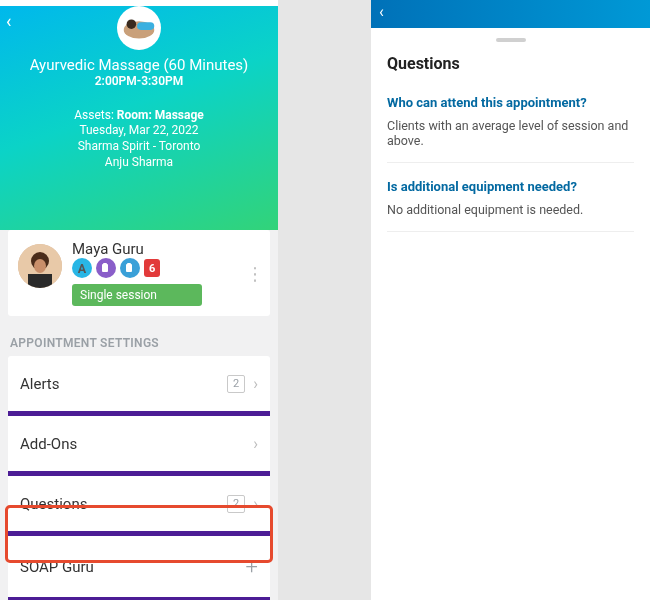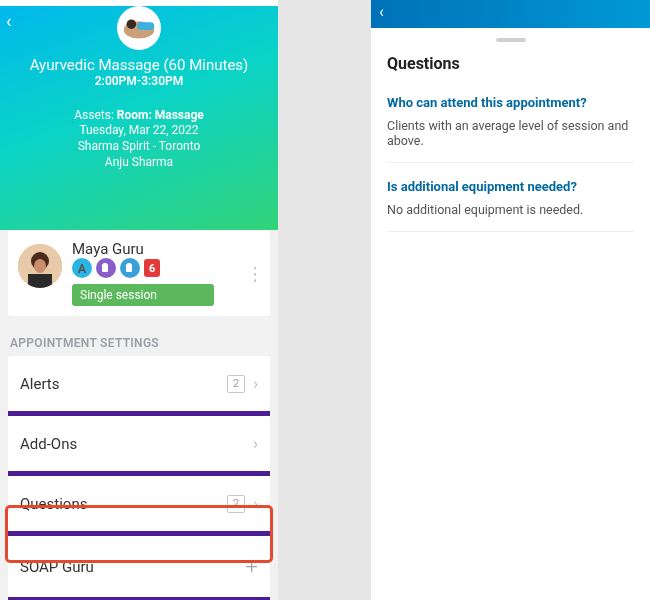--- a/index.html
+++ b/index.html
@@ -29,21 +29,21 @@
   .client-row { display:flex; align-items:flex-start; gap:10px; }
   .avatar-sm { width: 44px; height: 44px; border-radius: 50%; background:#d9b89a; overflow:hidden; flex-shrink:0; margin-top:4px;}
   .avatar-sm svg { width:44px; height:44px; }
   .client-name { font-size: 15px; color:#333; }
   .badges { display:flex; gap:4px; align-items:center; }
   .badge { width:20px; height:20px; border-radius:50%; color:#fff; font-size:10px; font-weight:700; display:flex; align-items:center; justify-content:center; }
   .badge.a { background:#29b6e5; }
   .badge.p1 { background:#8a5ec9; }
   .badge.p2 { background:#3aa0d8; }
   .badge.red { background:#e23a3a; border-radius:3px; padding:0 5px; width:auto; height:18px; font-size:11px;}
-  .session-pill { background:#5cb85c; color:#fff; font-size:12px; border-radius:3px; padding:4px 8px; margin-top:6px; display:inline-block; width:142px;}
+  .session-pill { background:#5cb85c; color:#fff; font-size:12px; border-radius:3px; padding:4px 8px; margin-top:6px; display:inline-block; width:130px;}
   .kebab { position:absolute; right:6px; top:50%; transform:translateY(-50%); color:#bdbdbd; font-size:18px; line-height:.5; }
 
   .settings-list { margin: 0 8px; background:#fff; border-radius:3px; }
   .row { display:flex; align-items:center; justify-content:space-between; padding: 18px 12px; border-bottom:5px solid #4c1d95; position:relative;}
   .row-label { font-size:15px; color:#333; }
   .row-right { display:flex; align-items:center; gap:8px; color:#bdbdbd; }
   .countbox { border:1px solid #c9c9c9; color:#9aa0a6; font-size:11px; padding:0 5px; border-radius:2px; line-height:16px;}
   .chev { font-size:16px; }
   .plus { font-size:22px; color:#9aa0a6; font-weight:300;}
   .hl { position:absolute; border:3px solid #e64a2e; border-radius:5px; pointer-events:none; left:5px; right:5px; top:505px; height:58px; }

